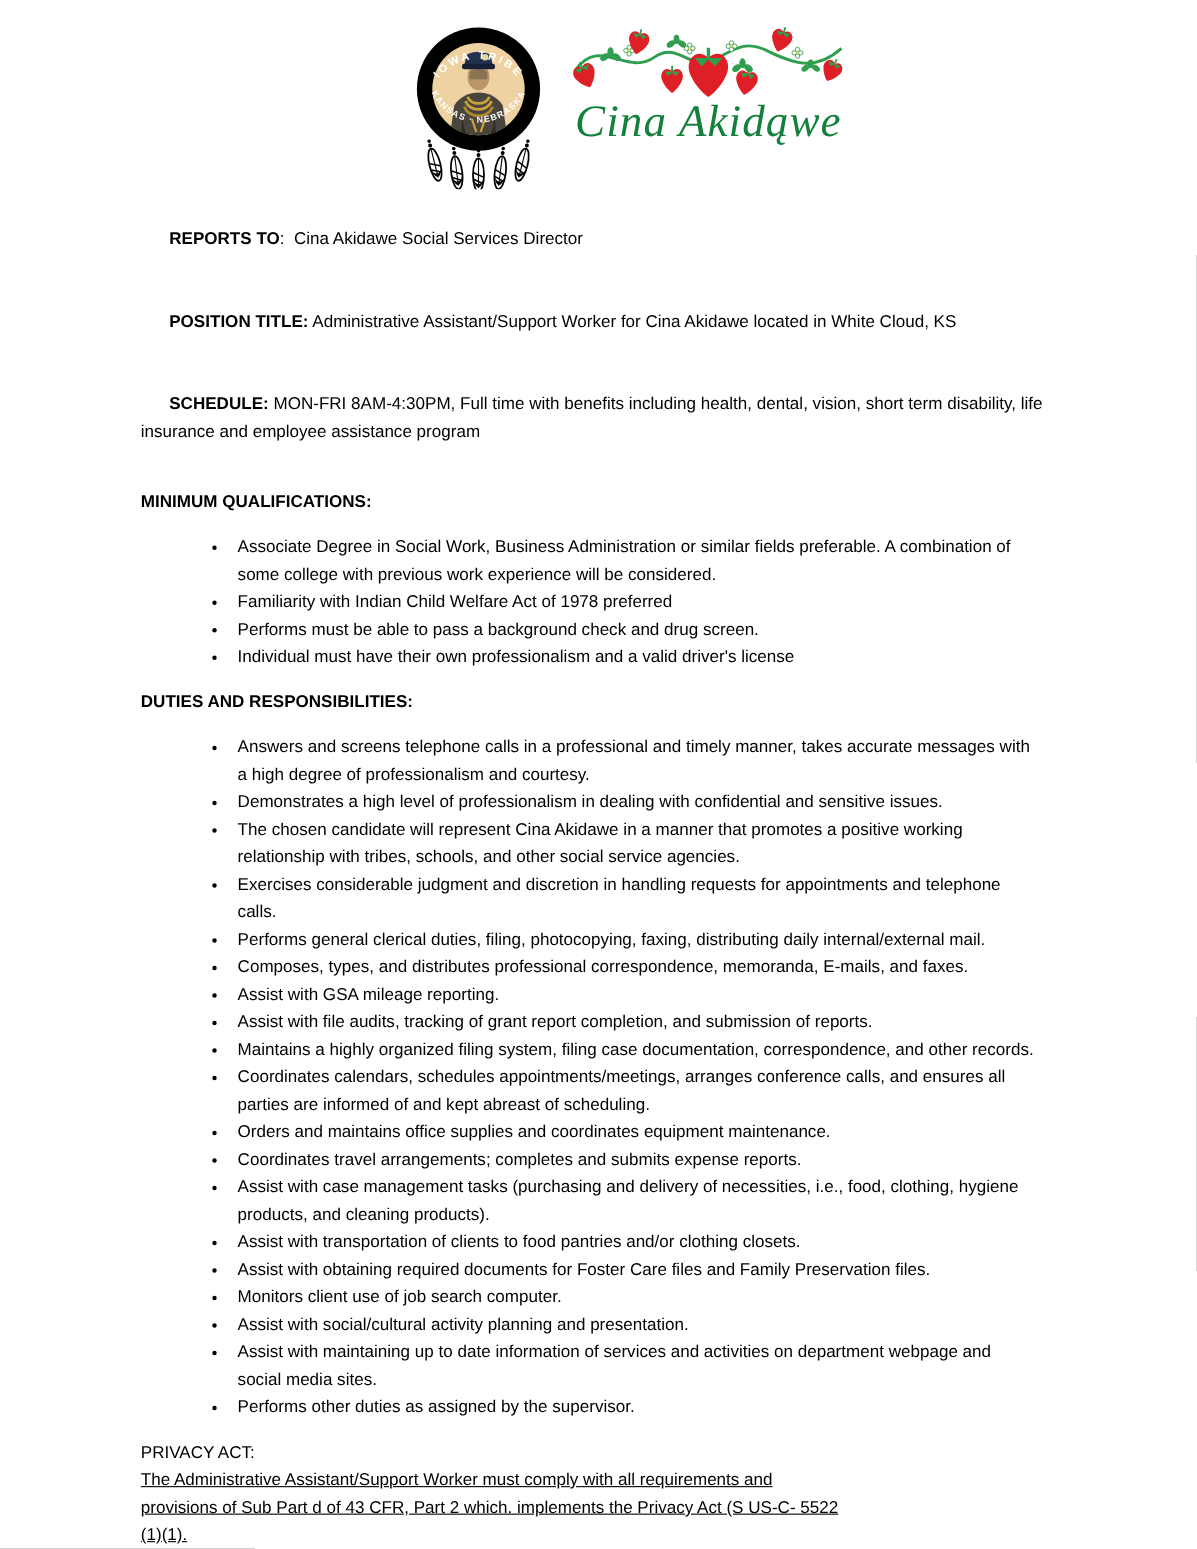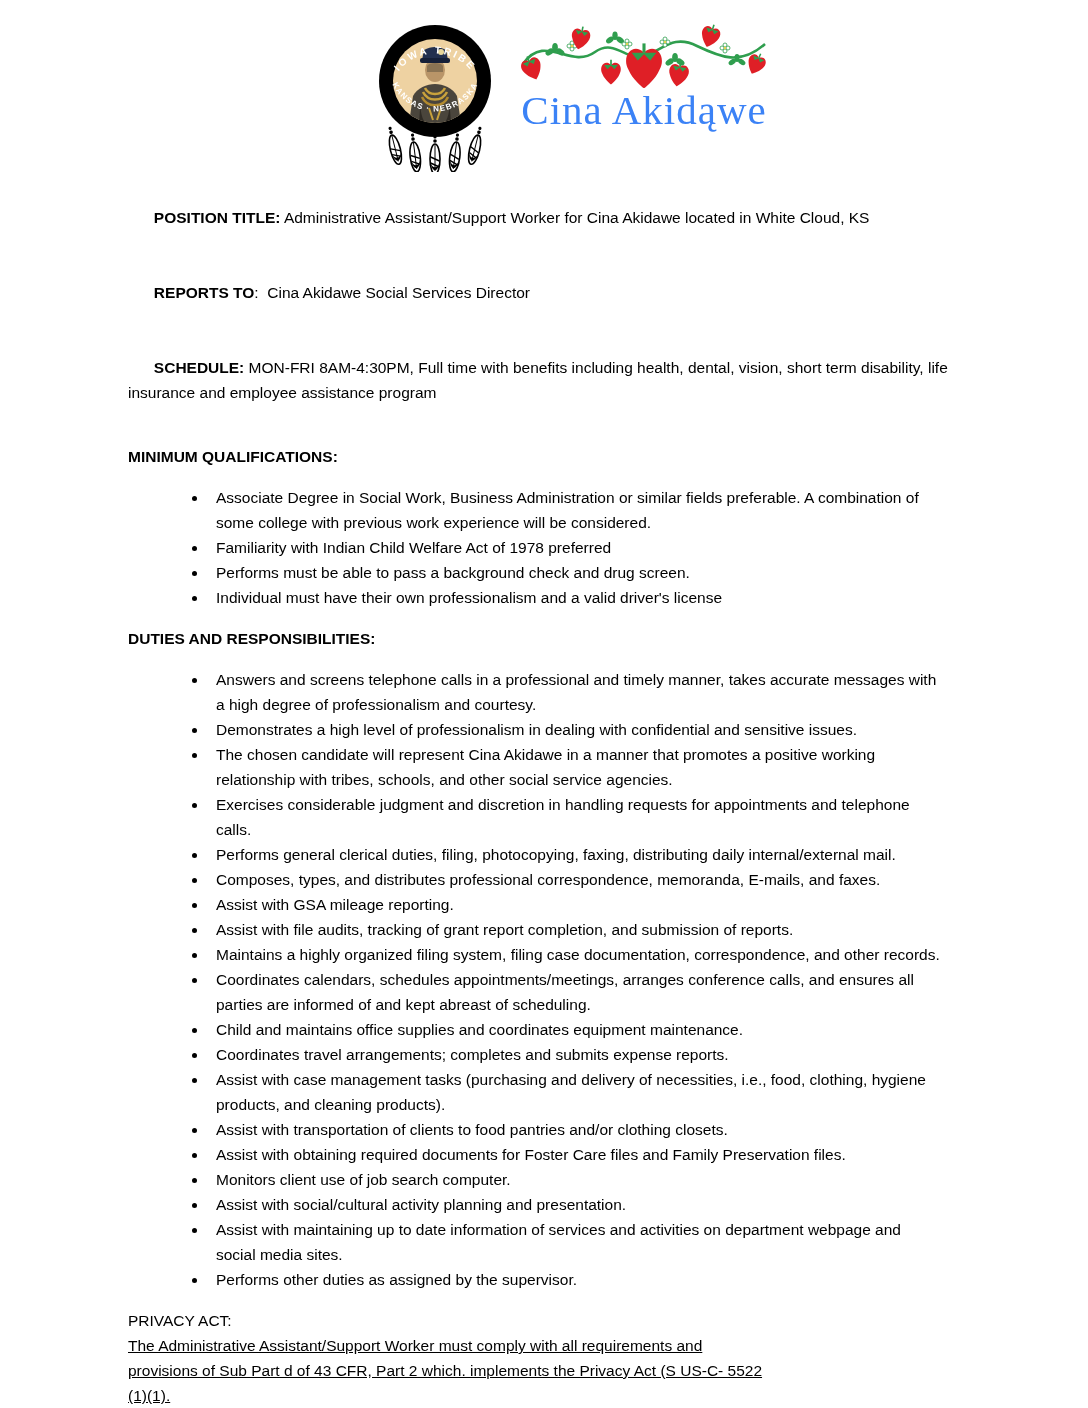--- a/index.html
+++ b/index.html
@@ -134,31 +134,31 @@
         <use href="#flower" transform="translate(150,20)"></use>
         <use href="#flower" transform="translate(210,26)"></use>
         <use href="#berry" transform="translate(16,44) rotate(-22) scale(0.85)"></use>
         <use href="#berry" transform="translate(66,14) rotate(12) scale(0.8)"></use>
         <use href="#berry" transform="translate(96,48) scale(0.85)"></use>
         <use href="#berry" transform="translate(129,40) scale(1.55)"></use>
         <use href="#berry" transform="translate(164,50) rotate(10) scale(0.85)"></use>
         <use href="#berry" transform="translate(196,12) rotate(18) scale(0.8)"></use>
         <use href="#berry" transform="translate(242,40) rotate(24) scale(0.75)"></use>
       </svg>
-      <div class="wordmark" style="color:#3b82f6;">Cina Akidąwe</div>
+      <div class="wordmark" style="color:#15803d;font-style:italic;">Cina Akidąwe</div>
     </div>
   </div>
 
   <div class="content">
 
+    <div class="hdr-line">
+      <span class="b">REPORTS TO</span><span>:  Cina Akidawe Social Services Director</span>
+    </div>
     <div class="hdr-line">
       <span class="b">POSITION TITLE:</span><span> Administrative Assistant/Support Worker for Cina Akidawe located in White Cloud, KS</span>
-    </div>
-    <div class="hdr-line">
-      <span class="b">REPORTS TO</span><span>:  Cina Akidawe Social Services Director</span>
     </div>
     <div class="hdr-line">
       <span class="b">SCHEDULE:</span><span> MON-FRI 8AM-4:30PM, Full time with benefits including health, dental, vision, short term disability, life insurance and employee assistance program</span>
     </div>
 
     <div class="section-heading">MINIMUM QUALIFICATIONS:</div>
     <ul class="bullets">
 
     <li class="bullet-item">Associate Degree in Social Work, Business Administration or similar fields preferable. A combination of some college with previous work experience will be considered.</li>
         <li class="bullet-item">Familiarity with Indian Child Welfare Act of 1978 preferred</li>
@@ -172,21 +172,21 @@
     <li class="bullet-item">Answers and screens telephone calls in a professional and timely manner, takes accurate messages with a high degree of professionalism and courtesy.</li>
         <li class="bullet-item">Demonstrates a high level of professionalism in dealing with confidential and sensitive issues.</li>
         <li class="bullet-item">The chosen candidate will represent Cina Akidawe in a manner that promotes a positive working relationship with tribes, schools, and other social service agencies.</li>
         <li class="bullet-item">Exercises considerable judgment and discretion in handling requests for appointments and telephone calls.</li>
         <li class="bullet-item">Performs general clerical duties, filing, photocopying, faxing, distributing daily internal/external mail.</li>
         <li class="bullet-item">Composes, types, and distributes professional correspondence, memoranda, E-mails, and faxes.</li>
         <li class="bullet-item">Assist with GSA mileage reporting.</li>
         <li class="bullet-item">Assist with file audits, tracking of grant report completion, and submission of reports.</li>
         <li class="bullet-item">Maintains a highly organized filing system, filing case documentation, correspondence, and other records.</li>
         <li class="bullet-item">Coordinates calendars, schedules appointments/meetings, arranges conference calls, and ensures all parties are informed of and kept abreast of scheduling.</li>
-        <li class="bullet-item">Child and maintains office supplies and coordinates equipment maintenance.</li>
+        <li class="bullet-item">Orders and maintains office supplies and coordinates equipment maintenance.</li>
         <li class="bullet-item">Coordinates travel arrangements; completes and submits expense reports.</li>
         <li class="bullet-item">Assist with case management tasks (purchasing and delivery of necessities, i.e., food, clothing, hygiene products, and cleaning products).</li>
         <li class="bullet-item">Assist with transportation of clients to food pantries and/or clothing closets.</li>
         <li class="bullet-item">Assist with obtaining required documents for Foster Care files and Family Preservation files.</li>
         <li class="bullet-item">Monitors client use of job search computer.</li>
         <li class="bullet-item">Assist with social/cultural activity planning and presentation.</li>
         <li class="bullet-item">Assist with maintaining up to date information of services and activities on department webpage and social media sites.</li>
         <li class="bullet-item">Performs other duties as assigned by the supervisor.</li>
       </ul>
 

